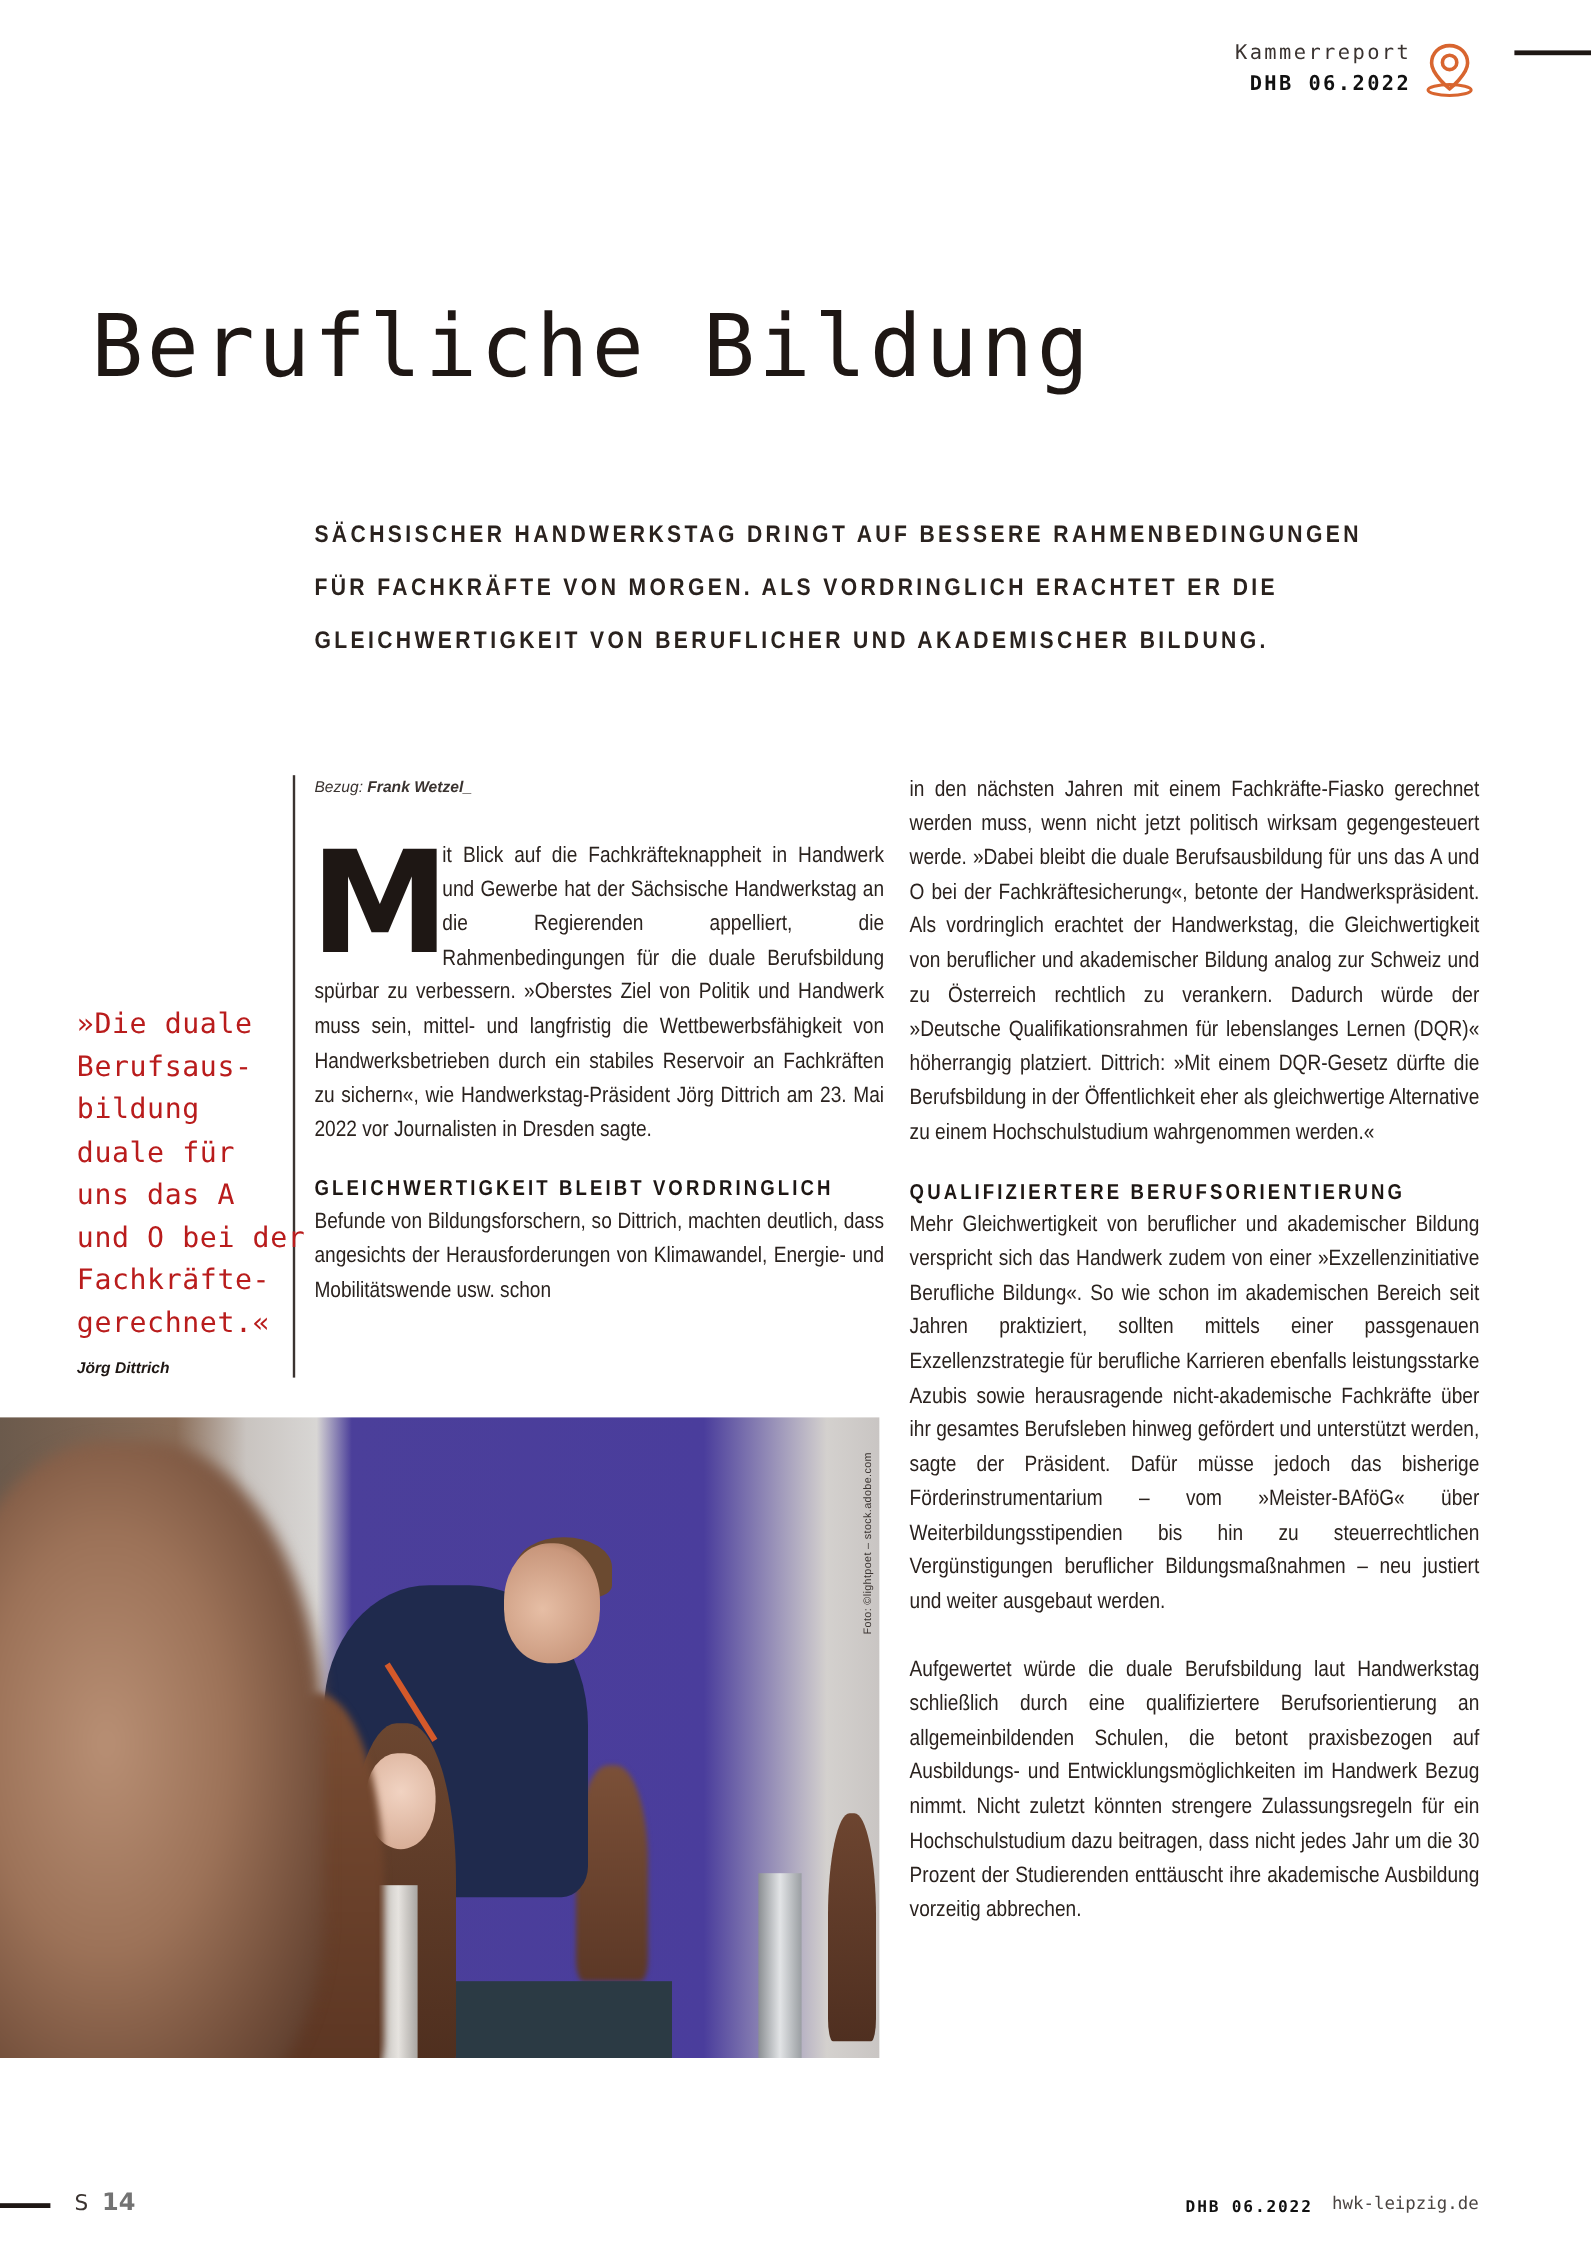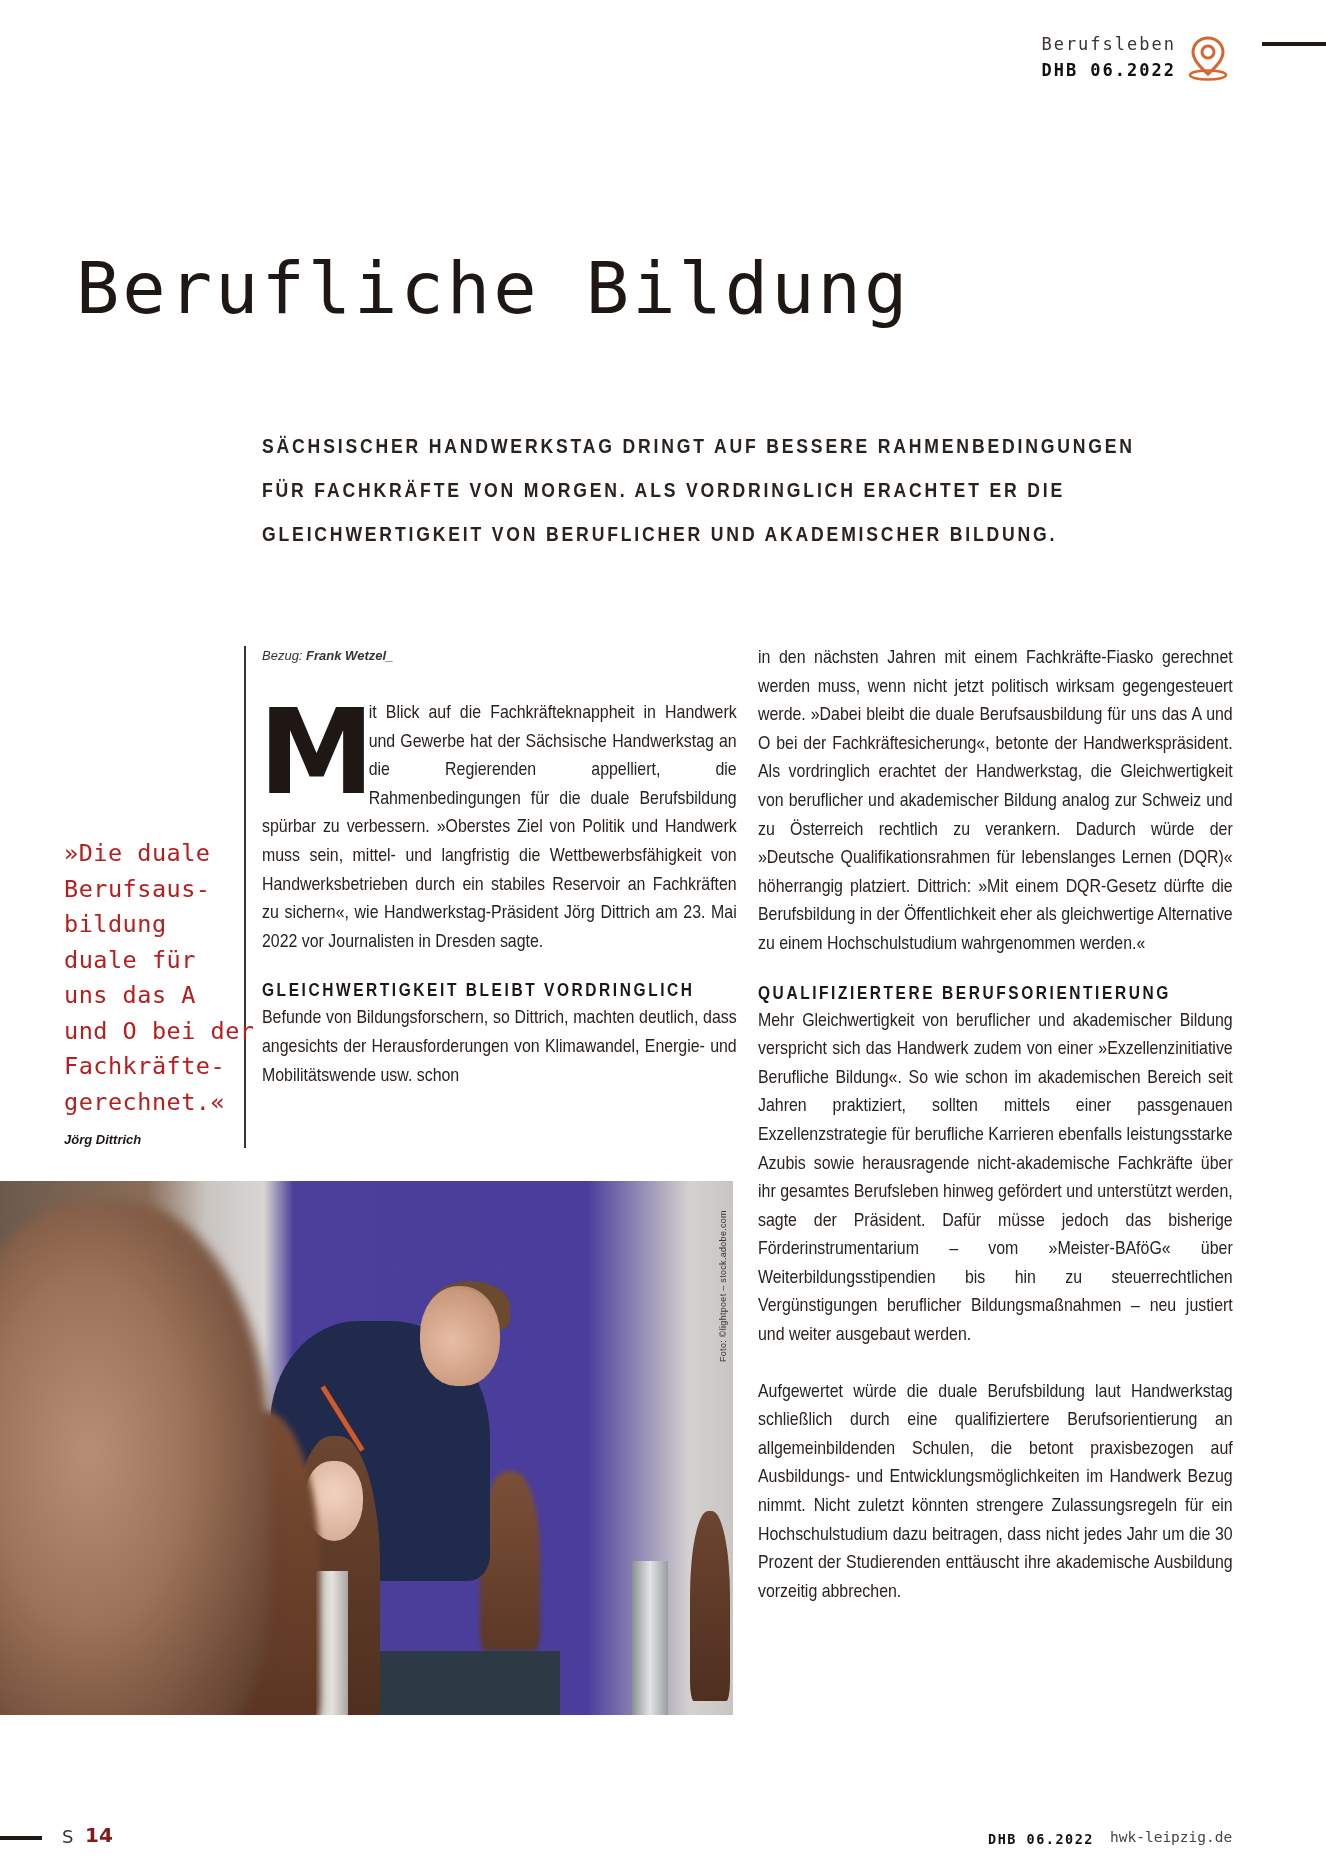--- a/index.html
+++ b/index.html
@@ -59,28 +59,28 @@
   .photo .table { position: absolute; left: 380px; top: 470px; width: 180px; height: 64px; background: #2b3a44; }
   .photo .can { position: absolute; left: 632px; top: 380px; width: 36px; height: 154px; background: linear-gradient(90deg, #8b8f93, #e2e4e6, #9a9ea2); }
   .photo .back-head { position: absolute; left: 480px; top: 290px; width: 60px; height: 180px; border-radius: 45% 45% 10% 10%; background: linear-gradient(180deg, #7b5038, #5c3826); filter: blur(2px); }
   .photo .back-head2 { position: absolute; left: 690px; top: 330px; width: 40px; height: 190px; border-radius: 45% 45% 10% 10%; background: linear-gradient(180deg, #6d4530, #4f2f20); }
   .photo-credit { left: 718px; top: 1192px; width: 12px; height: 170px; }
   .photo-credit span { position: absolute; left: 0; top: 170px; transform: rotate(-90deg); transform-origin: left top; white-space: nowrap; font-size: 9px; color: #3a3330; letter-spacing: 0.3px; }
 
   
   .foot-rule { left: 0; top: 1836px; width: 42px; height: 4px; background: #1e1714; }
   .page-s { left: 62px; top: 1826px; font-family: "DejaVu Sans", sans-serif; font-size: 18px; color: #3a3330; letter-spacing: 1px; }
-  .page-num { left: 85px; top: 1823px; font-family: "DejaVu Sans", sans-serif; font-weight: bold; font-size: 20px; color: #7f1d1d; }
+  .page-num { left: 85px; top: 1823px; font-family: "DejaVu Sans", sans-serif; font-weight: bold; font-size: 20px; color: #737373; }
   .foot-issue { left: 988px; top: 1831px; font-family: "DejaVu Sans Mono", monospace; font-weight: bold; font-size: 13.5px; letter-spacing: 1.5px; color: #111; }
   .foot-url { left: 1110px; top: 1829px; font-family: "DejaVu Sans Mono", monospace; font-size: 14.5px; color: #4a4441; }
 </style>
 </head>
 <body>
 
-<div class="abs kicker">Berufsleben</div>
+<div class="abs kicker">Kammerreport</div>
 <div class="abs issue-top">DHB 06.2022</div>
 <div class="abs pin">
   <svg width="42" height="50" viewBox="0 0 42 50">
     <path d="M21 4 C12 4 6 10.5 6 18.5 C6 28 21 40 21 40 C21 40 36 28 36 18.5 C36 10.5 30 4 21 4 Z" fill="none" stroke="#d8652f" stroke-width="3"></path>
     <circle cx="21" cy="18" r="6" fill="none" stroke="#d8652f" stroke-width="3"></circle>
     <ellipse cx="21" cy="41" rx="18" ry="4.5" fill="none" stroke="#d8652f" stroke-width="2.5"></ellipse>
   </svg>
 </div>
 <div class="abs top-rule"></div>
 

